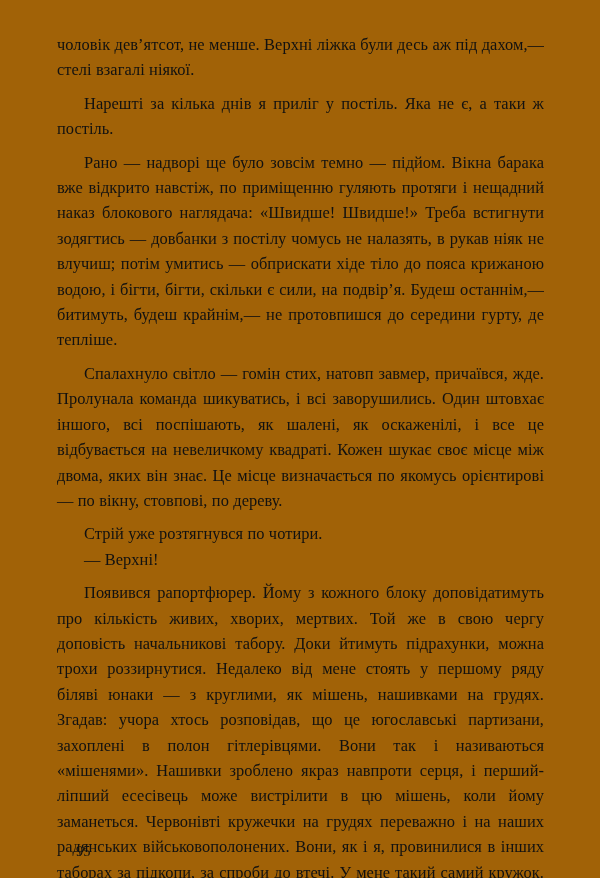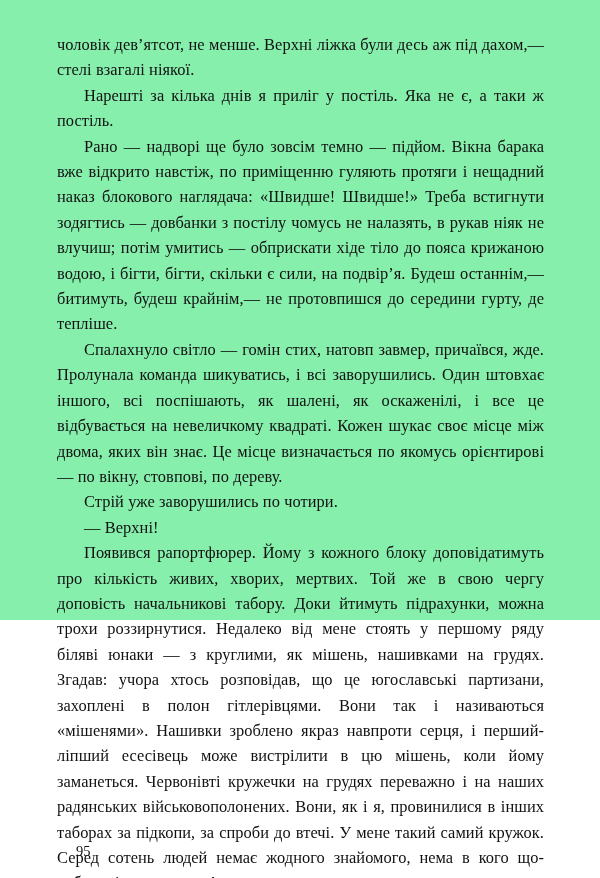--- a/index.html
+++ b/index.html
@@ -13,41 +13,42 @@
     position: relative;
     font-family: "Liberation Serif", serif;
     color: #111111;
     overflow: hidden;
   }
   .page {
     position: absolute;
     left: 0;
     top: 0;
     width: 600px;
-    height: 620px;
-    background: #86efac;
+    height: 878px;
+    background: #a16207;
   }
   .text-column {
     position: absolute;
     left: 57px;
     top: 32px;
     width: 487px;
   }
   .para {
     margin: 0;
     font-size: 16.4px;
     line-height: 25.4px;
     text-align: justify;
     text-justify: inter-word;
     letter-spacing: 0.05px;
     word-spacing: 0.2px;
     hyphens: manual;
   }
   .para.indent {
     text-indent: 27px;
+    margin-top: 8px;
   }
   .para.dash {
     text-indent: 27px;
   }
   .page-number {
     position: absolute;
     left: 76px;
     top: 843px;
     font-size: 14.5px;
     font-family: Liberation Serif, serif;
@@ -56,19 +57,19 @@
 </style>
 </head>
 <body>
 
 <div class="page">
   <div class="text-column">
     <p class="para">чоловік дев’ятсот, не менше. Верхні ліжка були десь аж під дахом,— стелі взагалі ніякої.</p>
     <p class="para indent">Нарешті за кілька днів я приліг у постіль. Яка не є, а таки ж постіль.</p>
     <p class="para indent">Рано — надворі ще було зовсім темно — підйом. Вікна барака вже відкрито навстіж, по приміщенню гуляють протяги і нещадний наказ блокового наглядача: «Швидше! Швидше!» Треба встигнути зодягтись — довбанки з постілу чомусь не налазять, в рукав ніяк не влучиш; потім умитись — обприскати хіде тіло до пояса крижаною водою, і бігти, бігти, скільки є сили, на подвір’я. Будеш останнім,— битимуть, будеш крайнім,— не протовпишся до середини гурту, де тепліше.</p>
     <p class="para indent">Спалахнуло світло — гомін стих, натовп завмер, причаївся, жде. Пролунала команда шикуватись, і всі заворушились. Один штовхає іншого, всі поспішають, як шалені, як оскаженілі, і все це відбувається на невеличкому квадраті. Кожен шукає своє місце між двома, яких він знає. Це місце визначається по якомусь орієнтирові — по вікну, стовпові, по дереву.</p>
-    <p class="para indent">Стрій уже заворушились по чотири.</p>
+    <p class="para indent">Стрій уже розтягнувся по чотири.</p>
     <p class="para dash">— Верхні!</p>
     <p class="para indent">Появився рапортфюрер. Йому з кожного блоку доповідатимуть про кількість живих, хворих, мертвих. Той же в свою чергу доповість начальникові табору. Доки йтимуть підрахунки, можна трохи роззирнутися. Недалеко від мене стоять у першому ряду білявi юнаки — з круглими, як мішень, нашивками на грудях. Згадав: учора хтось розповідав, що це югославські партизани, захоплені в полон гітлерівцями. Вони так і називаються «мішенями». Нашивки зроблено якраз навпроти серця, і перший-ліпший есесівець може вистрілити в цю мішень, коли йому заманеться. Червонiвті кружечки на грудях переважно і на наших радянських військовополонених. Вони, як і я, провинилися в інших таборах за підкопи, за спроби до втечі. У мене такий самий кружок. Серед сотень людей немає жодного знайомого, нема в кого що-небудь і запитати. А хочеться почути, що ж вчинять з нами, штрафниками. У шерезі, мабуть, кожний десятий — із зеленим вінкелем-трикутничком. Це бандити, ув’язнені за розбій, за вбивства.</p>
 
   </div>
   <div class="page-number">95</div>
 </div>
 
 </body></html>

